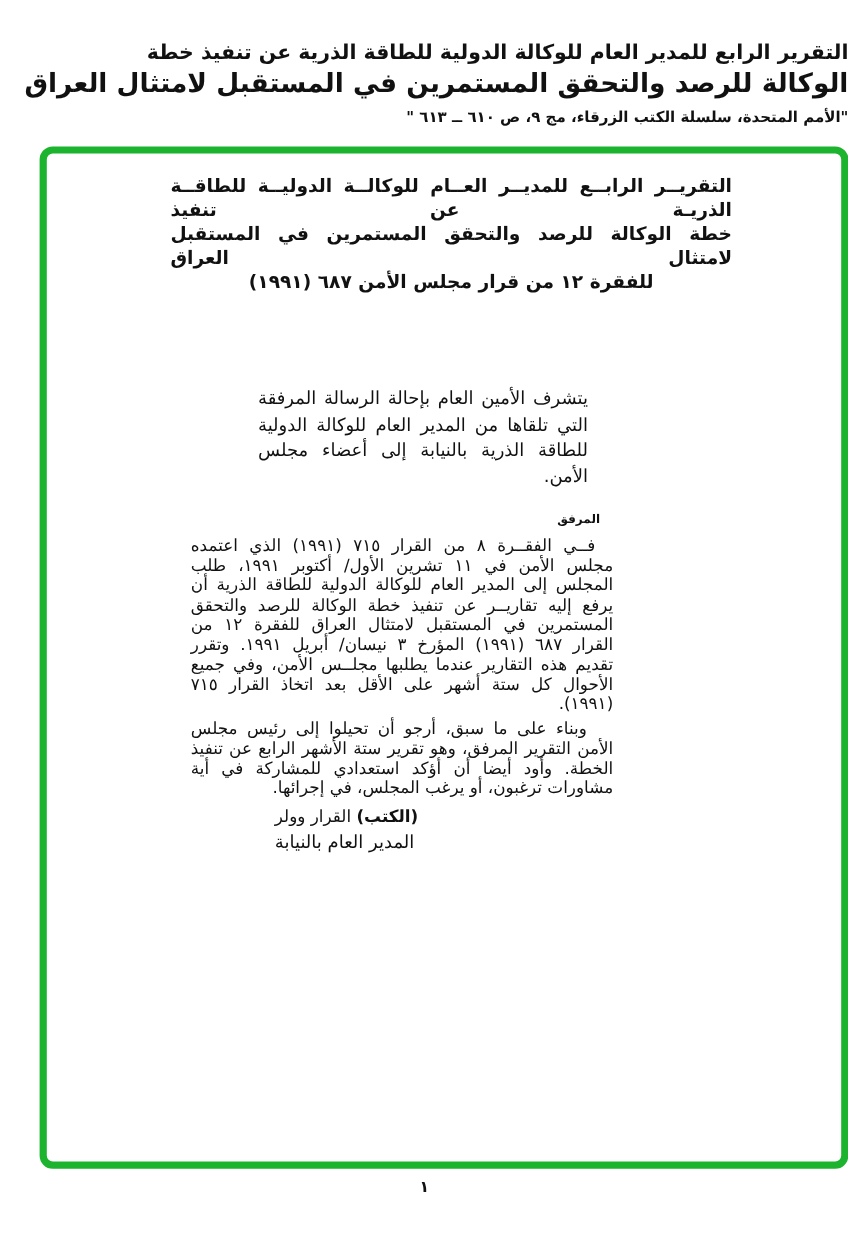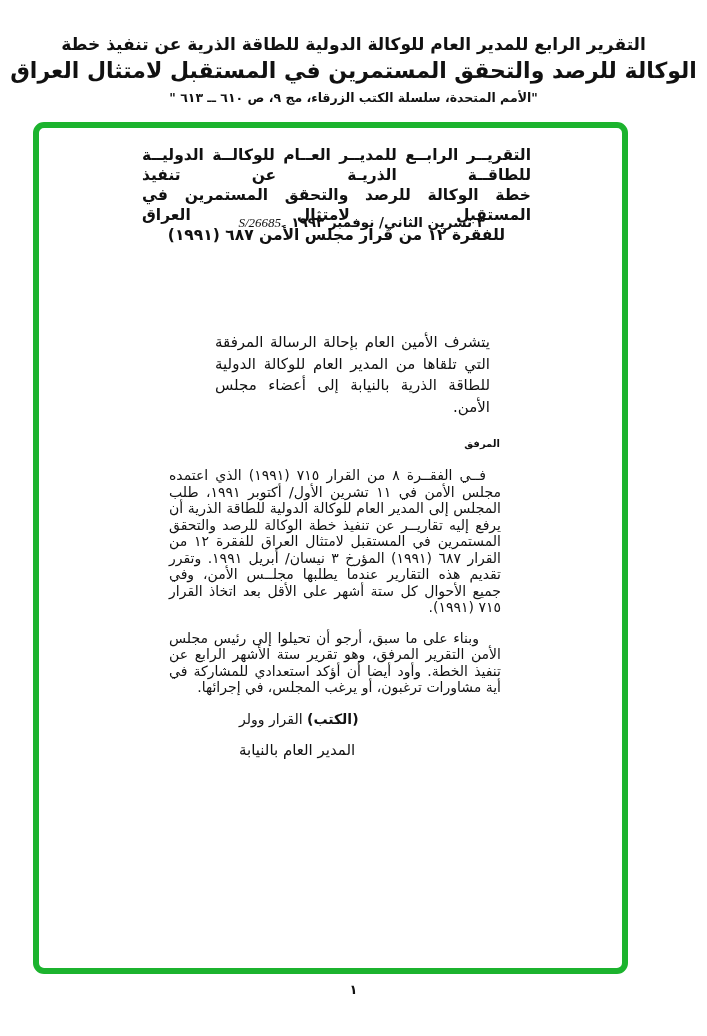--- a/index.html
+++ b/index.html
@@ -8,31 +8,31 @@
     position: relative;
     font-family: "DejaVu Sans", sans-serif;
     color: #111111;
     overflow: hidden;
   }
   .page { position: absolute; inset: 0; }
 
   
   .doc-header {
     position: absolute; top: 32px; left: 0; width: 707px;
-    text-align: center; direction: rtl; font-weight: bold;
+    text-align: right; direction: rtl; font-weight: bold;
   }
   .h-line1 { font-size: 17px; line-height: 24px; }
   .h-line2 { font-size: 22px; line-height: 30px; }
   .h-line3 { font-size: 12.5px; line-height: 24px; }
 
   
   .green-box {
     position: absolute;
     left: 33px; top: 122px;
-    width: 595px; height: 852px;
+    width: 674px; height: 852px;
     box-sizing: border-box;
     border: 6px solid #4d7c0f;
     border-radius: 11px;
     background: #ffffff;
     text-decoration: underline;
   }
 
   
   .title-block {
     position: absolute; top: 17px; left: 103px; right: 91px;
@@ -52,21 +52,21 @@
     font-family: "Liberation Serif", serif;
     font-style: italic; font-size: 13px;
   }
   .sym-date { direction: rtl; font-weight: bold; font-size: 13.5px; }
 
   
   .content {
     position: absolute; top: 190px; left: 116px; width: 360px;
     direction: rtl;
   }
-  .content p, .content div { margin: 14px; padding: 0; }
+  .content p, .content div { margin: 4px; padding: 0; }
 
   .note {
     margin-right: 25px !important; margin-left: 60px !important;
     font-size: 15px; line-height: 21.5px;
     text-align: justify;
   }
   .annex-heading {
     margin-top: 17px !important; margin-right: 15px !important;
     font-weight: bold; font-size: 10px; line-height: 18px;
     text-align: right;
@@ -113,24 +113,20 @@
   </header>
 
   <section class="green-box" style="border-color: rgb(28, 179, 46);">
 
     <div class="title-block">
       <div class="t-line j">التقريــر الرابــع للمديــر العــام للوكالــة الدوليــة للطاقــة الذريـة عن تنفيذ</div>
       <div class="t-line j">خطة الوكالة للرصد والتحقق المستمرين في المستقبل لامتثال العراق</div>
       <div class="t-line r">للفقرة ١٢ من قرار مجلس الأمن ٦٨٧ (١٩٩١)</div>
     </div>
 
-    <div class="symbol-line">
-      <span class="symbol">S/26685.</span>
-      <span class="sym-date">٣ تشرين الثاني/ نوفمبر ١٩٩٣</span>
-    </div>
 
     <div class="content">
       <p class="note">يتشرف الأمين العام بإحالة الرسالة المرفقة التي تلقاها من المدير العام للوكالة الدولية للطاقة الذرية بالنيابة إلى أعضاء مجلس الأمن.</p>
 
       <div class="annex-heading">المرفق</div>
 
 
       <p class="body-p p2">فــي الفقــرة ٨ من القرار ٧١٥ (١٩٩١) الذي اعتمده مجلس الأمن في ١١ تشرين الأول/ أكتوبر ١٩٩١، طلب المجلس إلى المدير العام للوكالة الدولية للطاقة الذرية أن يرفع إليه تقاريــر عن تنفيذ خطة الوكالة للرصد والتحقق المستمرين في المستقبل لامتثال العراق للفقرة ١٢ من القرار ٦٨٧ (١٩٩١) المؤرخ ٣ نيسان/ أبريل ١٩٩١. وتقرر تقديم هذه التقارير عندما يطلبها مجلــس الأمن، وفي جميع الأحوال كل ستة أشهر على الأقل بعد اتخاذ القرار ٧١٥ (١٩٩١).</p>
 
       <p class="body-p p3">وبناء على ما سبق، أرجو أن تحيلوا إلى رئيس مجلس الأمن التقرير المرفق، وهو تقرير ستة الأشهر الرابع عن تنفيذ الخطة. وأود أيضا أن أؤكد استعدادي للمشاركة في أية مشاورات ترغبون، أو يرغب المجلس، في إجرائها.</p>

